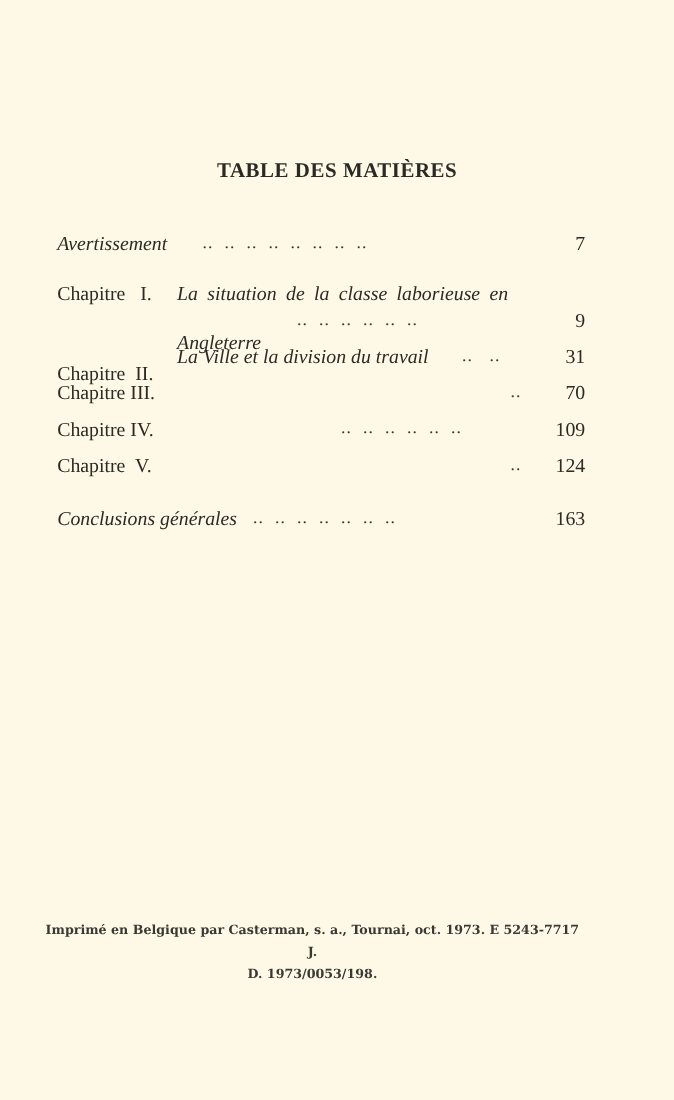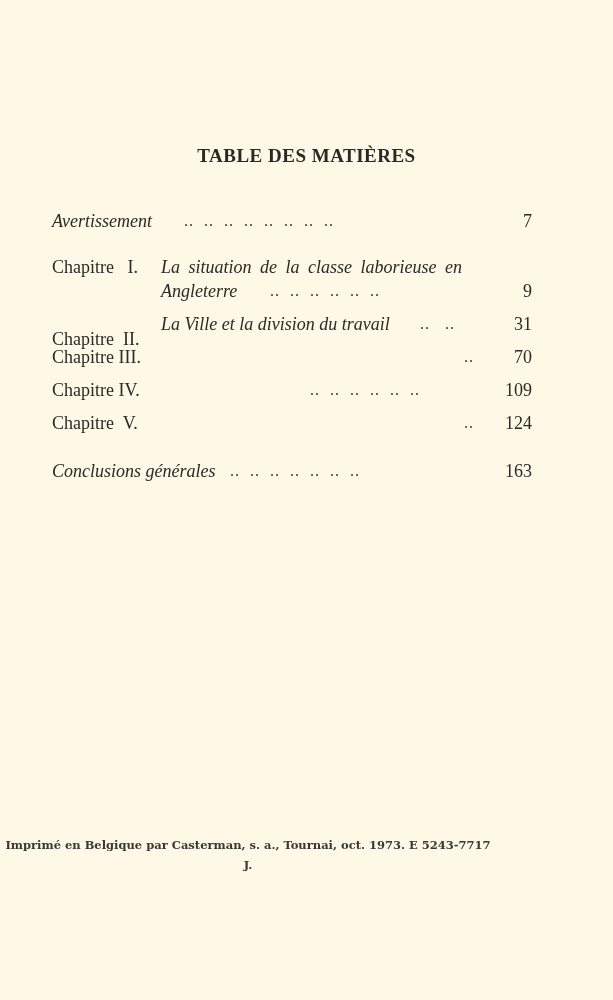--- a/index.html
+++ b/index.html
@@ -72,41 +72,42 @@
     position: absolute;
     top: 835px;
     left: 0;
     width: 496px;
     text-align: center;
     font-family: "DejaVu Serif", serif;
     font-size: 11.5px;
     font-weight: bold;
     line-height: 20px;
     color: #3a3833;
+    padding-left: 36px;
   }
 </style>
 </head>
 <body>
 
 <div class="title">TABLE DES MATIÈRES</div>
 
 <div class="toc" style="top:0;">
 
   <div class="row" style="top:210px;">
     <span class="label ital">Avertissement</span>
     <span class="leader" style="left:132px;">..  ..  ..  ..  ..  ..  ..  ..</span>
     <span class="page">7</span>
   </div>
 
   <div class="row" style="top:256px;">
     <span class="label chap" style="white-space:pre;">Chapitre   I.</span>
     <span class="label ital" style="left:109px; word-spacing:4px;">La situation de la classe laborieuse en</span>
   </div>
   <div class="row" style="top:280px;">
-    <span class="label ital" style="left:109px;">Angleterre</span>
+    <span class="label ital" style="left:109px;margin-top:20px;">Angleterre</span>
     <span class="leader" style="left:218px;">..  ..  ..  ..  ..  ..</span>
     <span class="page">9</span>
   </div>
 
   <div class="row" style="top:313px;">
     <span class="label chap" style="white-space:pre;margin-top:15px;">Chapitre  II.</span>
     <span class="label ital" style="left:109px;">La Ville et la division du travail</span>
     <span class="leader" style="left:368px;">..   ..</span>
     <span class="page">31</span>
   </div>
@@ -131,13 +132,14 @@
 
   <div class="row" style="top:460px;">
     <span class="label ital">Conclusions générales</span>
     <span class="leader" style="left:178px;">..  ..  ..  ..  ..  ..  ..</span>
     <span class="page">163</span>
   </div>
 </div>
 
 <div class="imprint">
   <div>Imprimé en Belgique par Casterman, s. a., Tournai, oct. 1973. E 5243-7717 J.</div>
+  <div>D. 1973/0053/198.</div>
 </div>
 
 </body></html>

